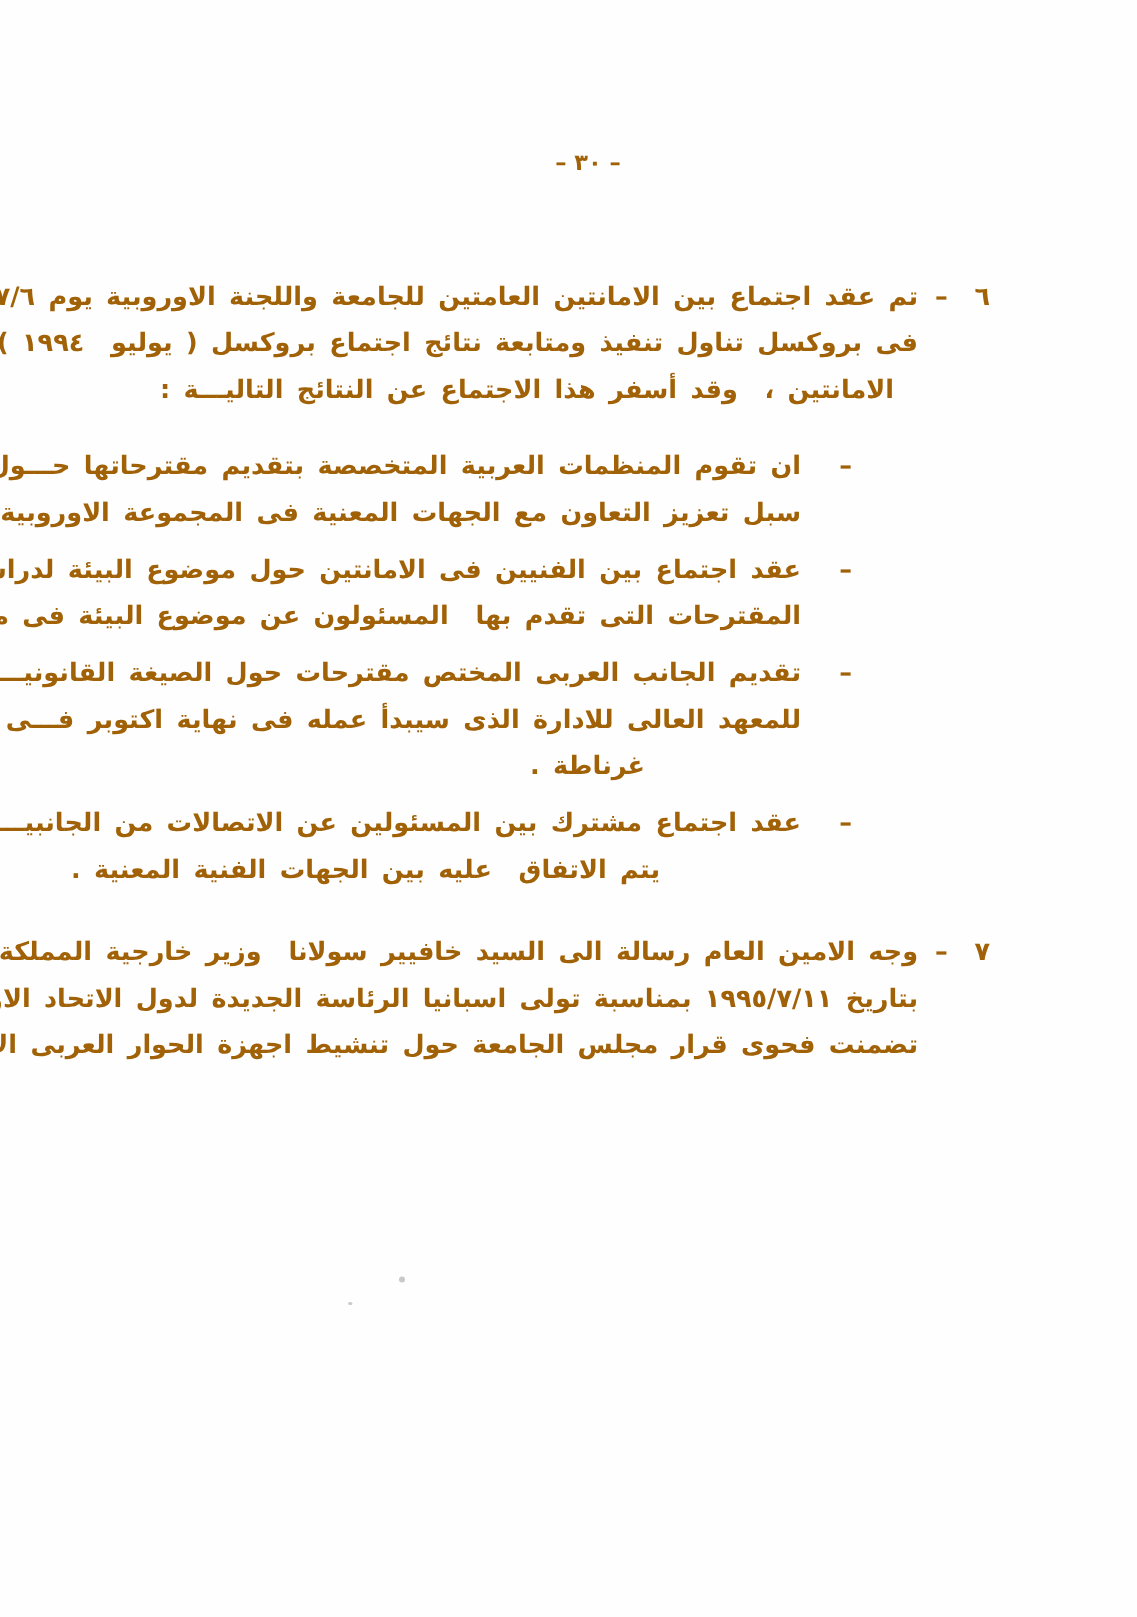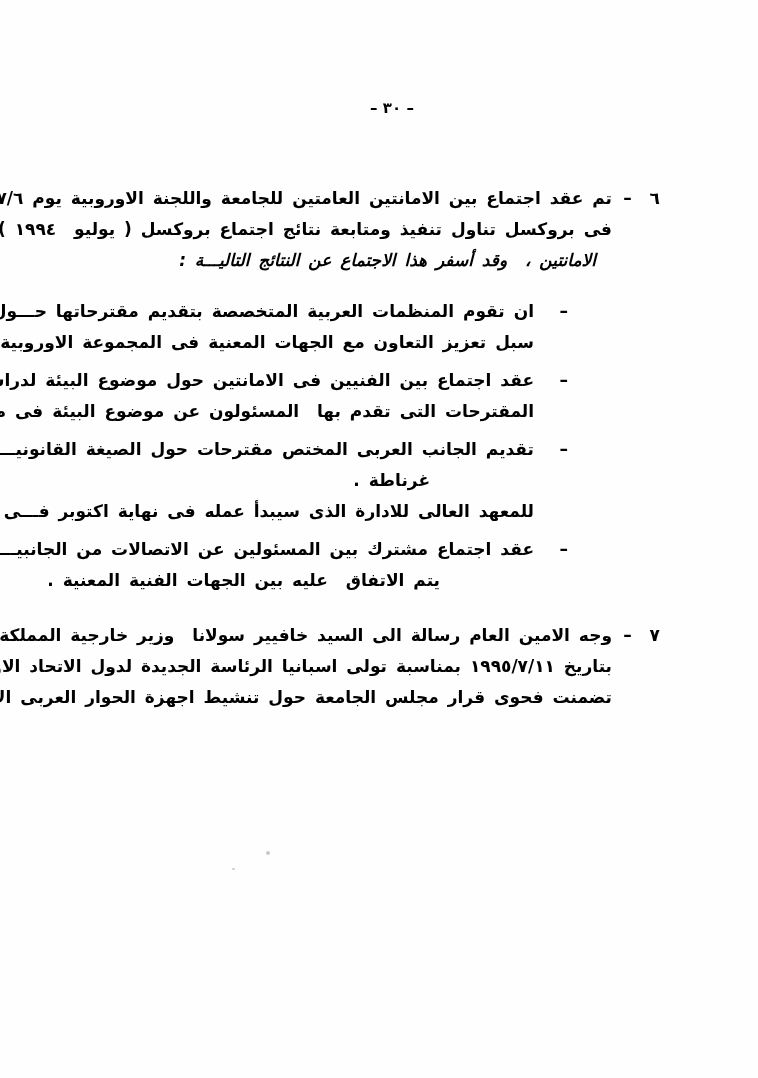--- a/index.html
+++ b/index.html
@@ -9,21 +9,21 @@
     height: 1078px;
     background: #ffffff;
     overflow: hidden;
   }
   .page {
     position: relative;
     width: 758px;
     height: 1078px;
     background: #fefefe;
     font-family: "DejaVu Sans", sans-serif;
-    color: #000000;
+    color: #a16207;
   }
   .page-number {
     position: absolute;
     top: 99px;
     left: 0;
     width: 758px;
     box-sizing: border-box;
     padding-left: 26px;
     text-align: center;
     font-size: 15px;
@@ -76,21 +76,21 @@
     line-height: 31px;
     height: 31px;
   }
   .bullet-body {
     flex: 1;
     min-width: 0;
   }
   .item-7 {
     margin-top: 24px;
   }
-  .ind-16 { padding-right: 16px; font-style: italic; }
+  .ind-16 { padding-right: 16px; }
   .ind-91 { padding-right: 91px; }
   .ind-94 { padding-right: 94px; }
   .ind-104 { padding-right: 104px; }
   .speck {
     position: absolute;
     background: #c9c9c9;
     border-radius: 50%;
   }
   .speck-1 { left: 266px; top: 851px; width: 4px; height: 4px; }
   .speck-2 { left: 232px; top: 868px; width: 3px; height: 2px; }
@@ -128,22 +128,22 @@
         <div class="bullet-body">
           <div class="line">عقد اجتماع بين الفنيين فى الامانتين حول موضوع البيئة لدراســة</div>
           <div class="line">المقترحات التى تقدم بها  المسئولون عن موضوع البيئة فى مجلس</div>
         </div>
       </div>
 
       <div class="bullet">
         <div class="bullet-marker">–</div>
         <div class="bullet-body">
           <div class="line">تقديم الجانب العربى المختص مقترحات حول الصيغة القانونيـــة</div>
+          <div class="line">للمعهد العالى للادارة الذى سيبدأ عمله فى نهاية اكتوبر فـــى</div>
           <div class="line ind-104">غرناطة .</div>
-          <div class="line">للمعهد العالى للادارة الذى سيبدأ عمله فى نهاية اكتوبر فـــى</div>
         </div>
       </div>
 
       <div class="bullet">
         <div class="bullet-marker">–</div>
         <div class="bullet-body">
           <div class="line">عقد اجتماع مشترك بين المسئولين عن الاتصالات من الجانبيـــن،</div>
           <div class="line ind-94">يتم الاتفاق  عليه بين الجهات الفنية المعنية .</div>
         </div>
       </div>

